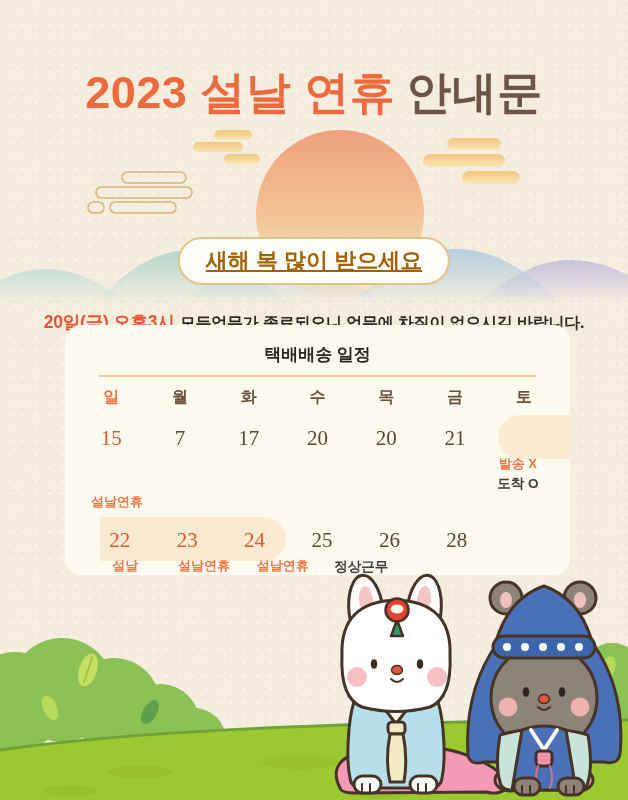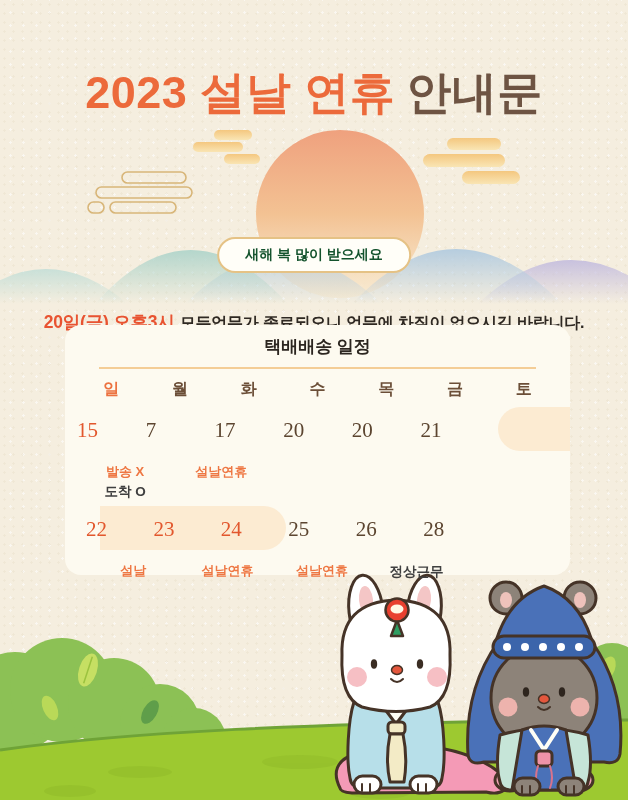--- a/index.html
+++ b/index.html
@@ -15,43 +15,43 @@
   
   .title{position:absolute;top:33px;left:0;width:100%;text-align:center;
     font-family:Liberation Sans, sans-serif;font-size:45px;font-weight:700;letter-spacing:.5px;}
   .title-accent{color:#ec6a3b;}
   .title-rest{color:#6e5443;margin-left:11px;}
   
   .scene-top{position:absolute;top:118px;left:0;}
   
   .greeting{position:absolute;top:237px;left:50%;transform:translateX(-50%);
     background:#fffef8;border:2px solid #e5c285;border-radius:24px;
-    padding:7px 26px;font-size:14px;font-weight:700;color:#14532d;white-space:nowrap;}
+    padding:7px 26px;font-size:22px;font-weight:700;color:#a16207;white-space:nowrap;text-decoration:underline;}
   
   .notice{position:absolute;top:294px;left:0;width:100%;text-align:center;
     font-size:16px;font-weight:700;color:#2e2822;letter-spacing:-.2px;}
   .notice-accent{color:#e85331;font-size:17.5px;margin-right:5px;margin-top:39px;}
   
   .card{position:absolute;top:325px;left:65px;width:505px;height:250px;
     background:#fdfaf0;border-radius:16px;}
-  .card-title{margin:0;padding-top:10px;text-align:center;font-size:17px;font-weight:700;color:#2c2620;}
+  .card-title{margin:0;padding-top:18px;text-align:center;font-size:17px;font-weight:700;color:#2c2620;}
   .card-divider{width:437px;margin:9px auto 0;border:0;border-top:2px solid #f4cd96;}
   .weekdays{display:grid;grid-template-columns:repeat(7,1fr);padding:0 12px;margin-top:10px;}
   .weekday{text-align:center;font-size:16px;font-weight:700;color:#6b4e37;}
   .weekday-sun{color:#ec7240;}
   .week{position:relative;margin-top:7px;padding:0 12px;}
   .week2{margin-top:5px;padding-left:21px;}
   .hl{position:absolute;top:0;height:44px;background:#fcebd2;z-index:0;}
   .hl-sat{left:433px;right:0;border-radius:22px 0 0 22px;}
   .hl-holiday{left:35px;width:186px;border-radius:0 24px 24px 0;}
   .dates{position:relative;display:grid;grid-template-columns:repeat(7,1fr);z-index:1;}
-  .date{text-align:left;font-family:"Liberation Serif","DejaVu Serif",serif;
+  .date{text-align:center;font-family:"Liberation Serif","DejaVu Serif",serif;
     font-size:21px;color:#5c4530;padding-top:11px;}
   .date-orange{color:#e2572d;}
-  .notes{position:relative;display:grid;grid-template-columns:repeat(5,1fr);z-index:1;margin-top:20px;}
+  .notes{position:relative;display:grid;grid-template-columns:repeat(6,1fr);z-index:1;margin-top:4px;}
   .note{text-align:center;font-size:13px;font-weight:700;line-height:1.45;}
   .note-orange{color:#ee7743;}
   .note-dark{color:#404040;font-size:13.5px;}
   
   .scene-bottom{position:absolute;top:550px;left:0;}
 </style>
 </head>
 <body>
 
 <div class="poster">

